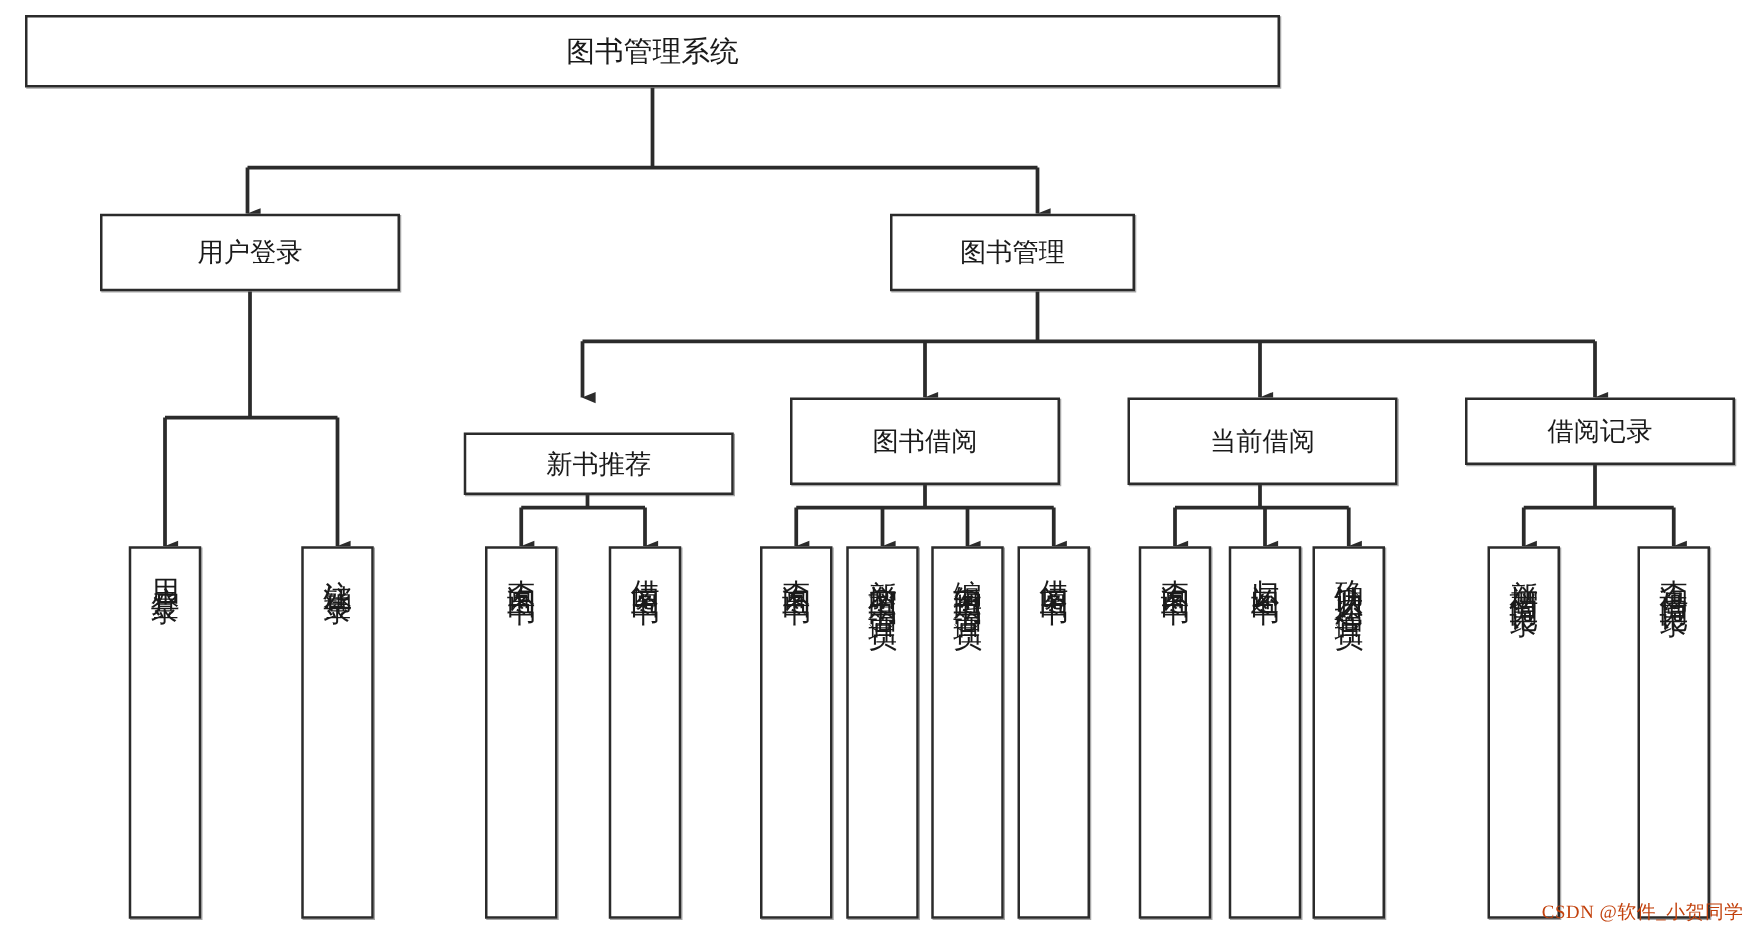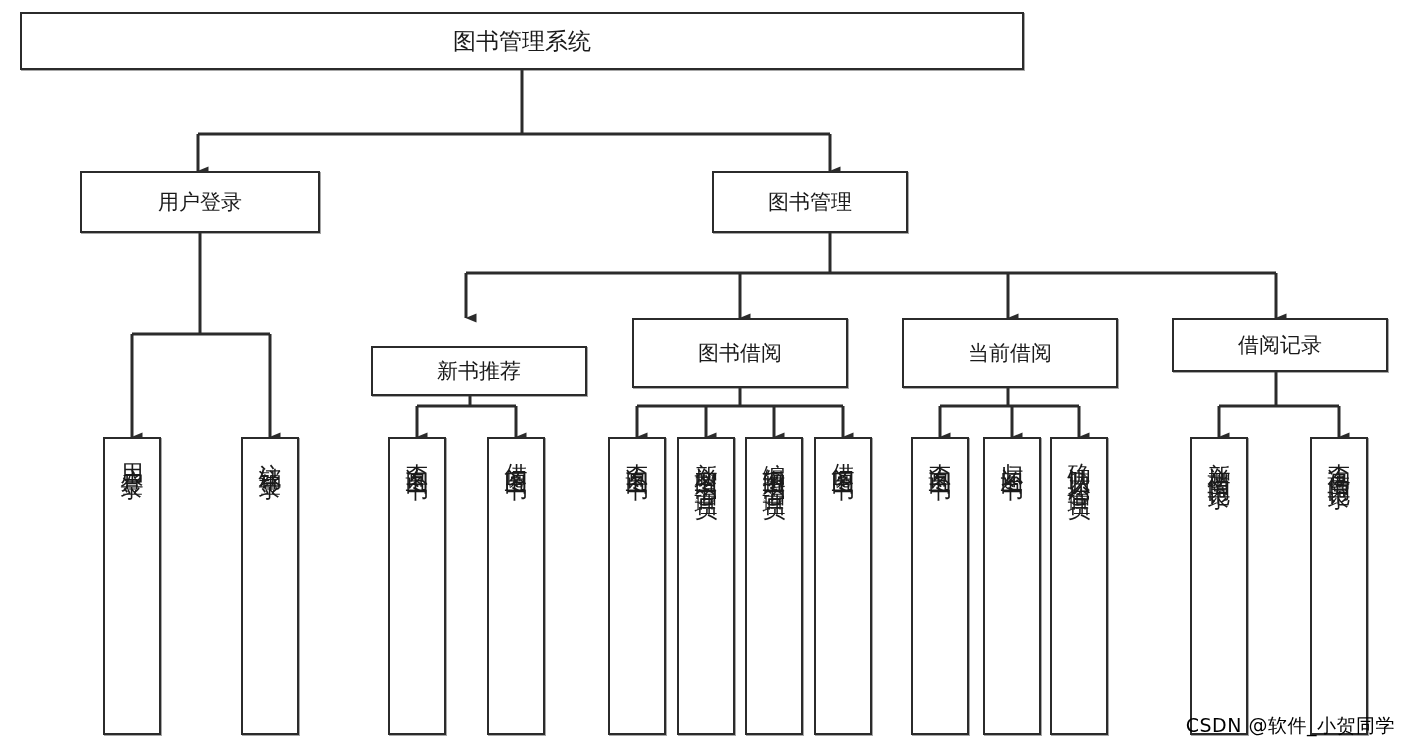--- a/index.html
+++ b/index.html
@@ -10,20 +10,21 @@
   }
   body {
     font-family: "DejaVu Sans", "Liberation Sans", sans-serif;
   }
   #diagram-root {
     position: relative;
     width: 1405px;
     height: 747px;
     background: #ffffff;
     overflow: hidden;
+    font-family: Liberation Serif, serif;
   }
   #edge-layer {
     position: absolute;
     left: 0;
     top: 0;
     width: 1405px;
     height: 747px;
     pointer-events: none;
   }
   .node {
@@ -57,22 +58,22 @@
     white-space: nowrap;
     color: #1a1a1a;
   }
   .node-label {
     white-space: nowrap;
   }
   #watermark {
     position: absolute;
     right: 10px;
     bottom: 8px;
-    font-size: 19px;
-    color: #000000;
+    font-size: 15px;
+    color: #c2410c;
     white-space: nowrap;
     letter-spacing: 0.5px;
   }
 </style>
 </head>
 <body>
 
 <div id="diagram-root">
 
   <svg id="edge-layer" viewBox="0 0 1405 747" xmlns="http://www.w3.org/2000/svg">

